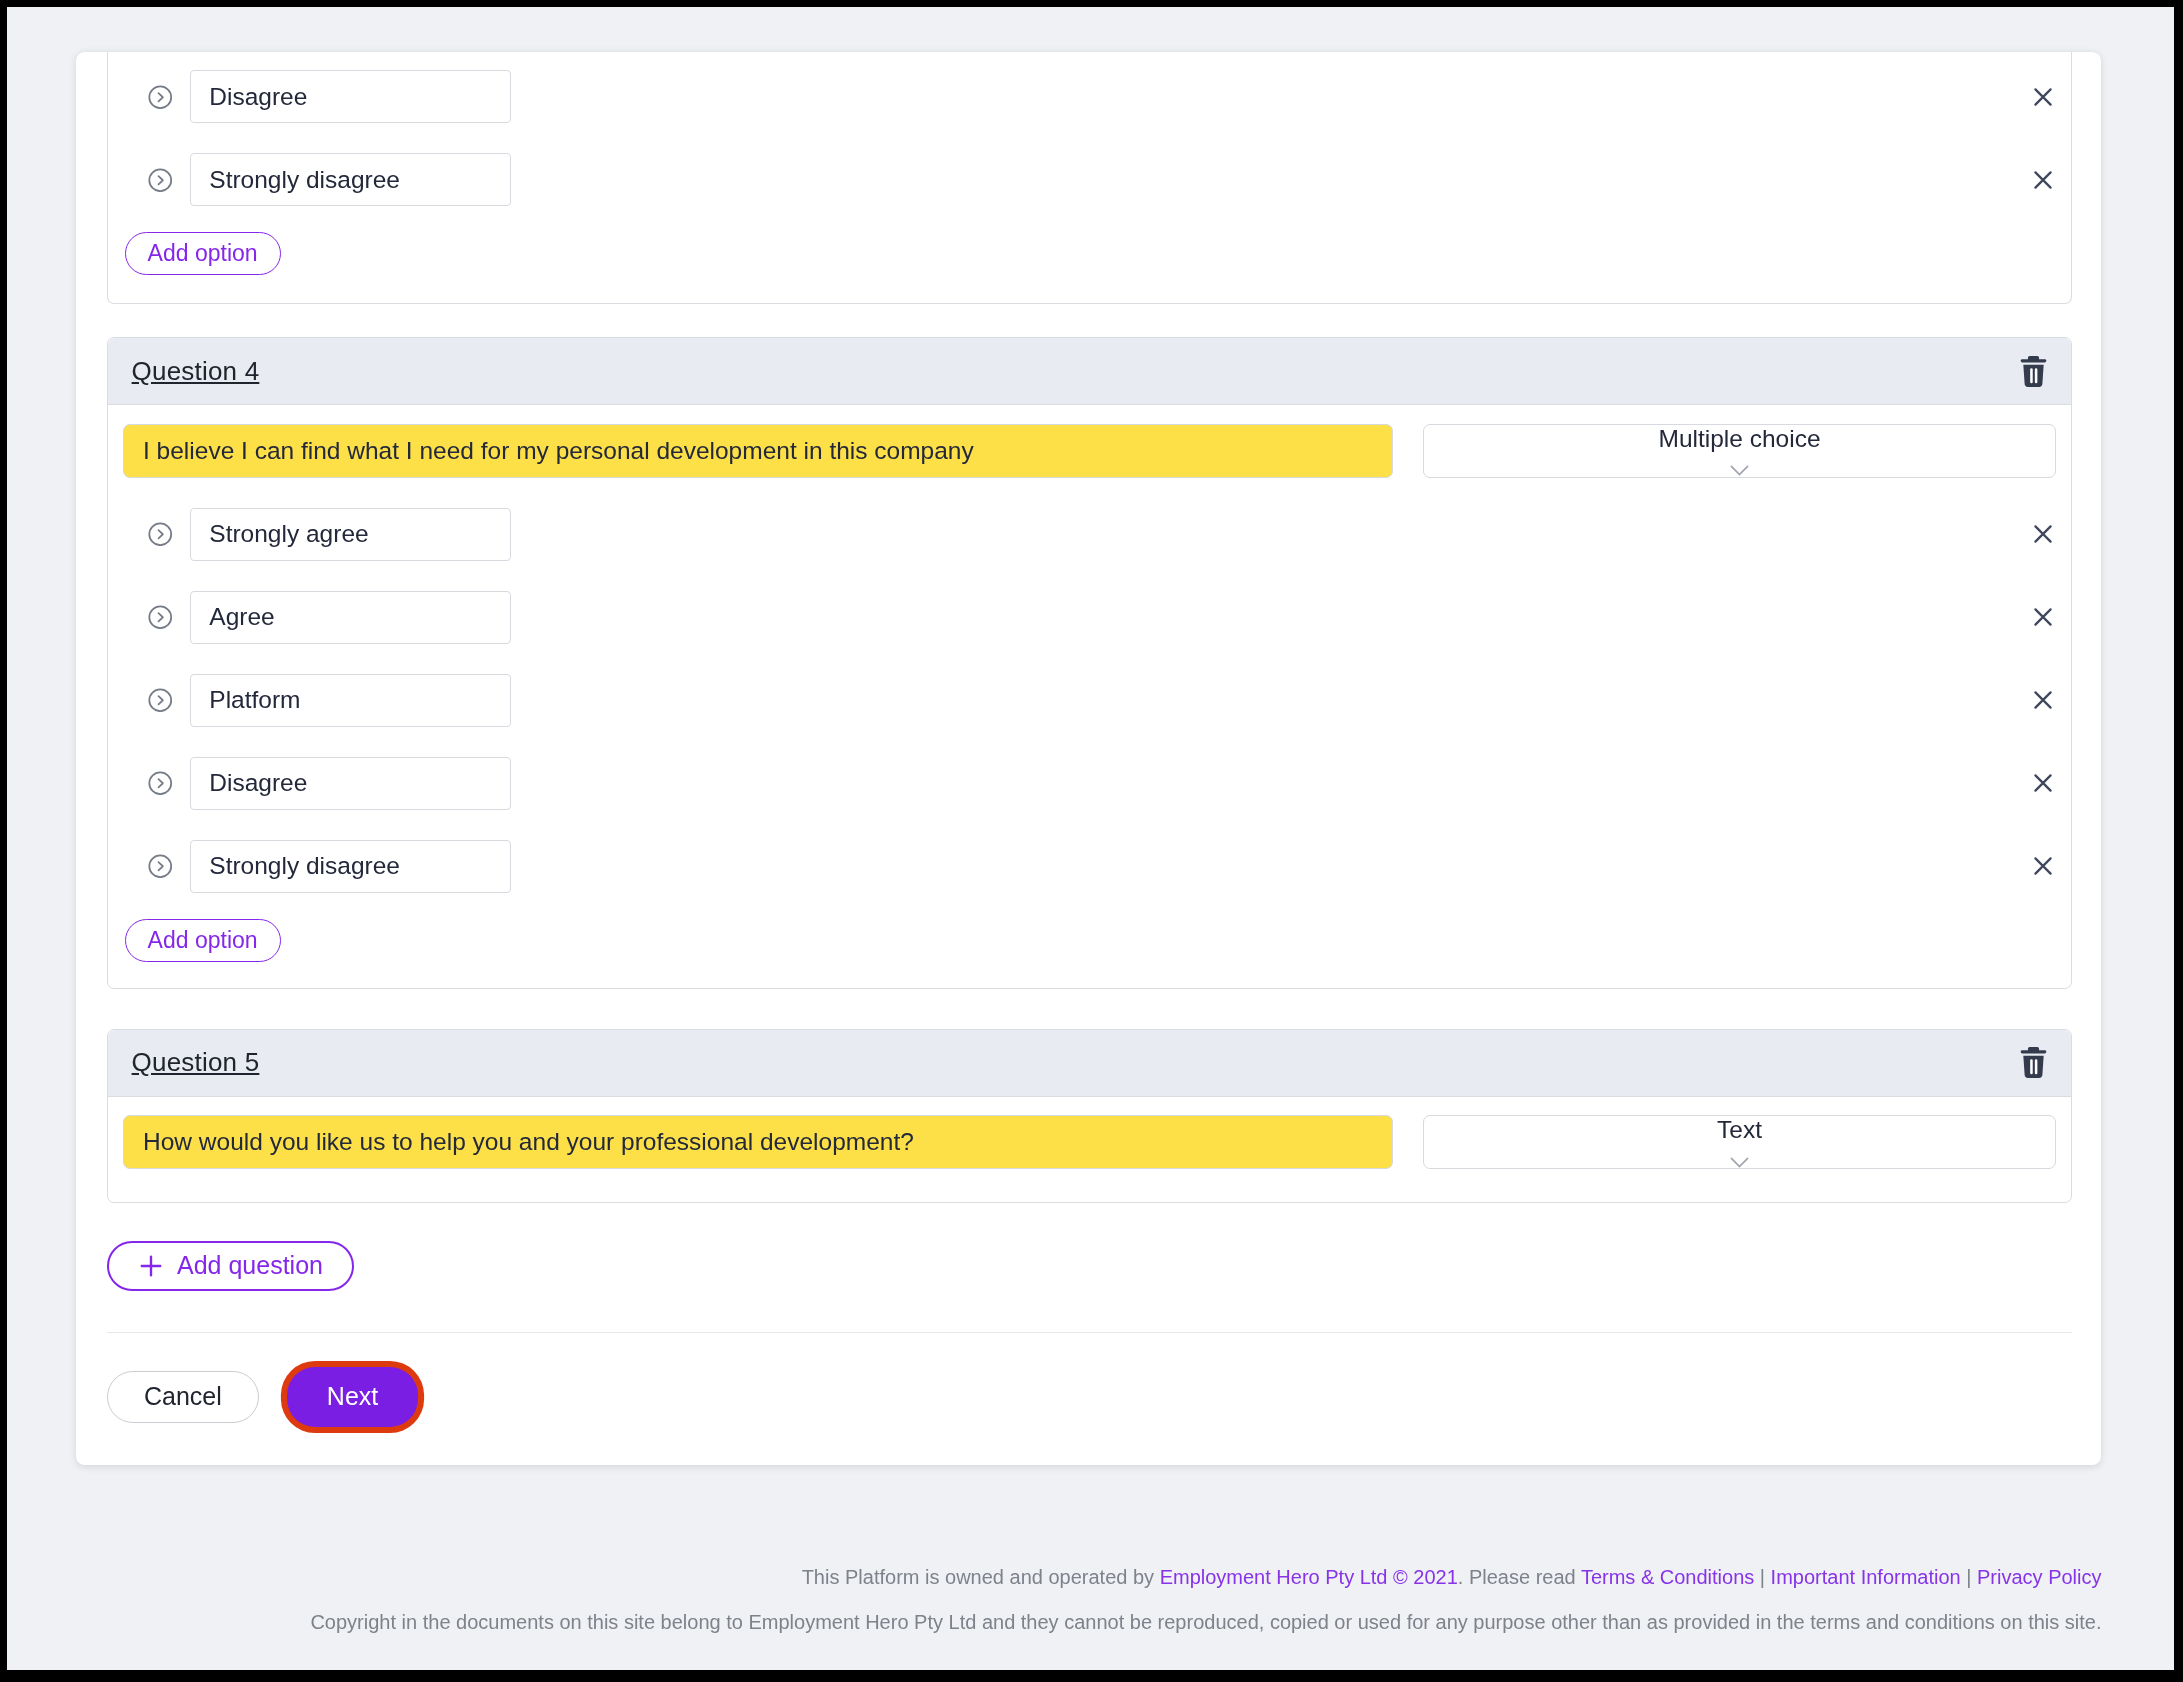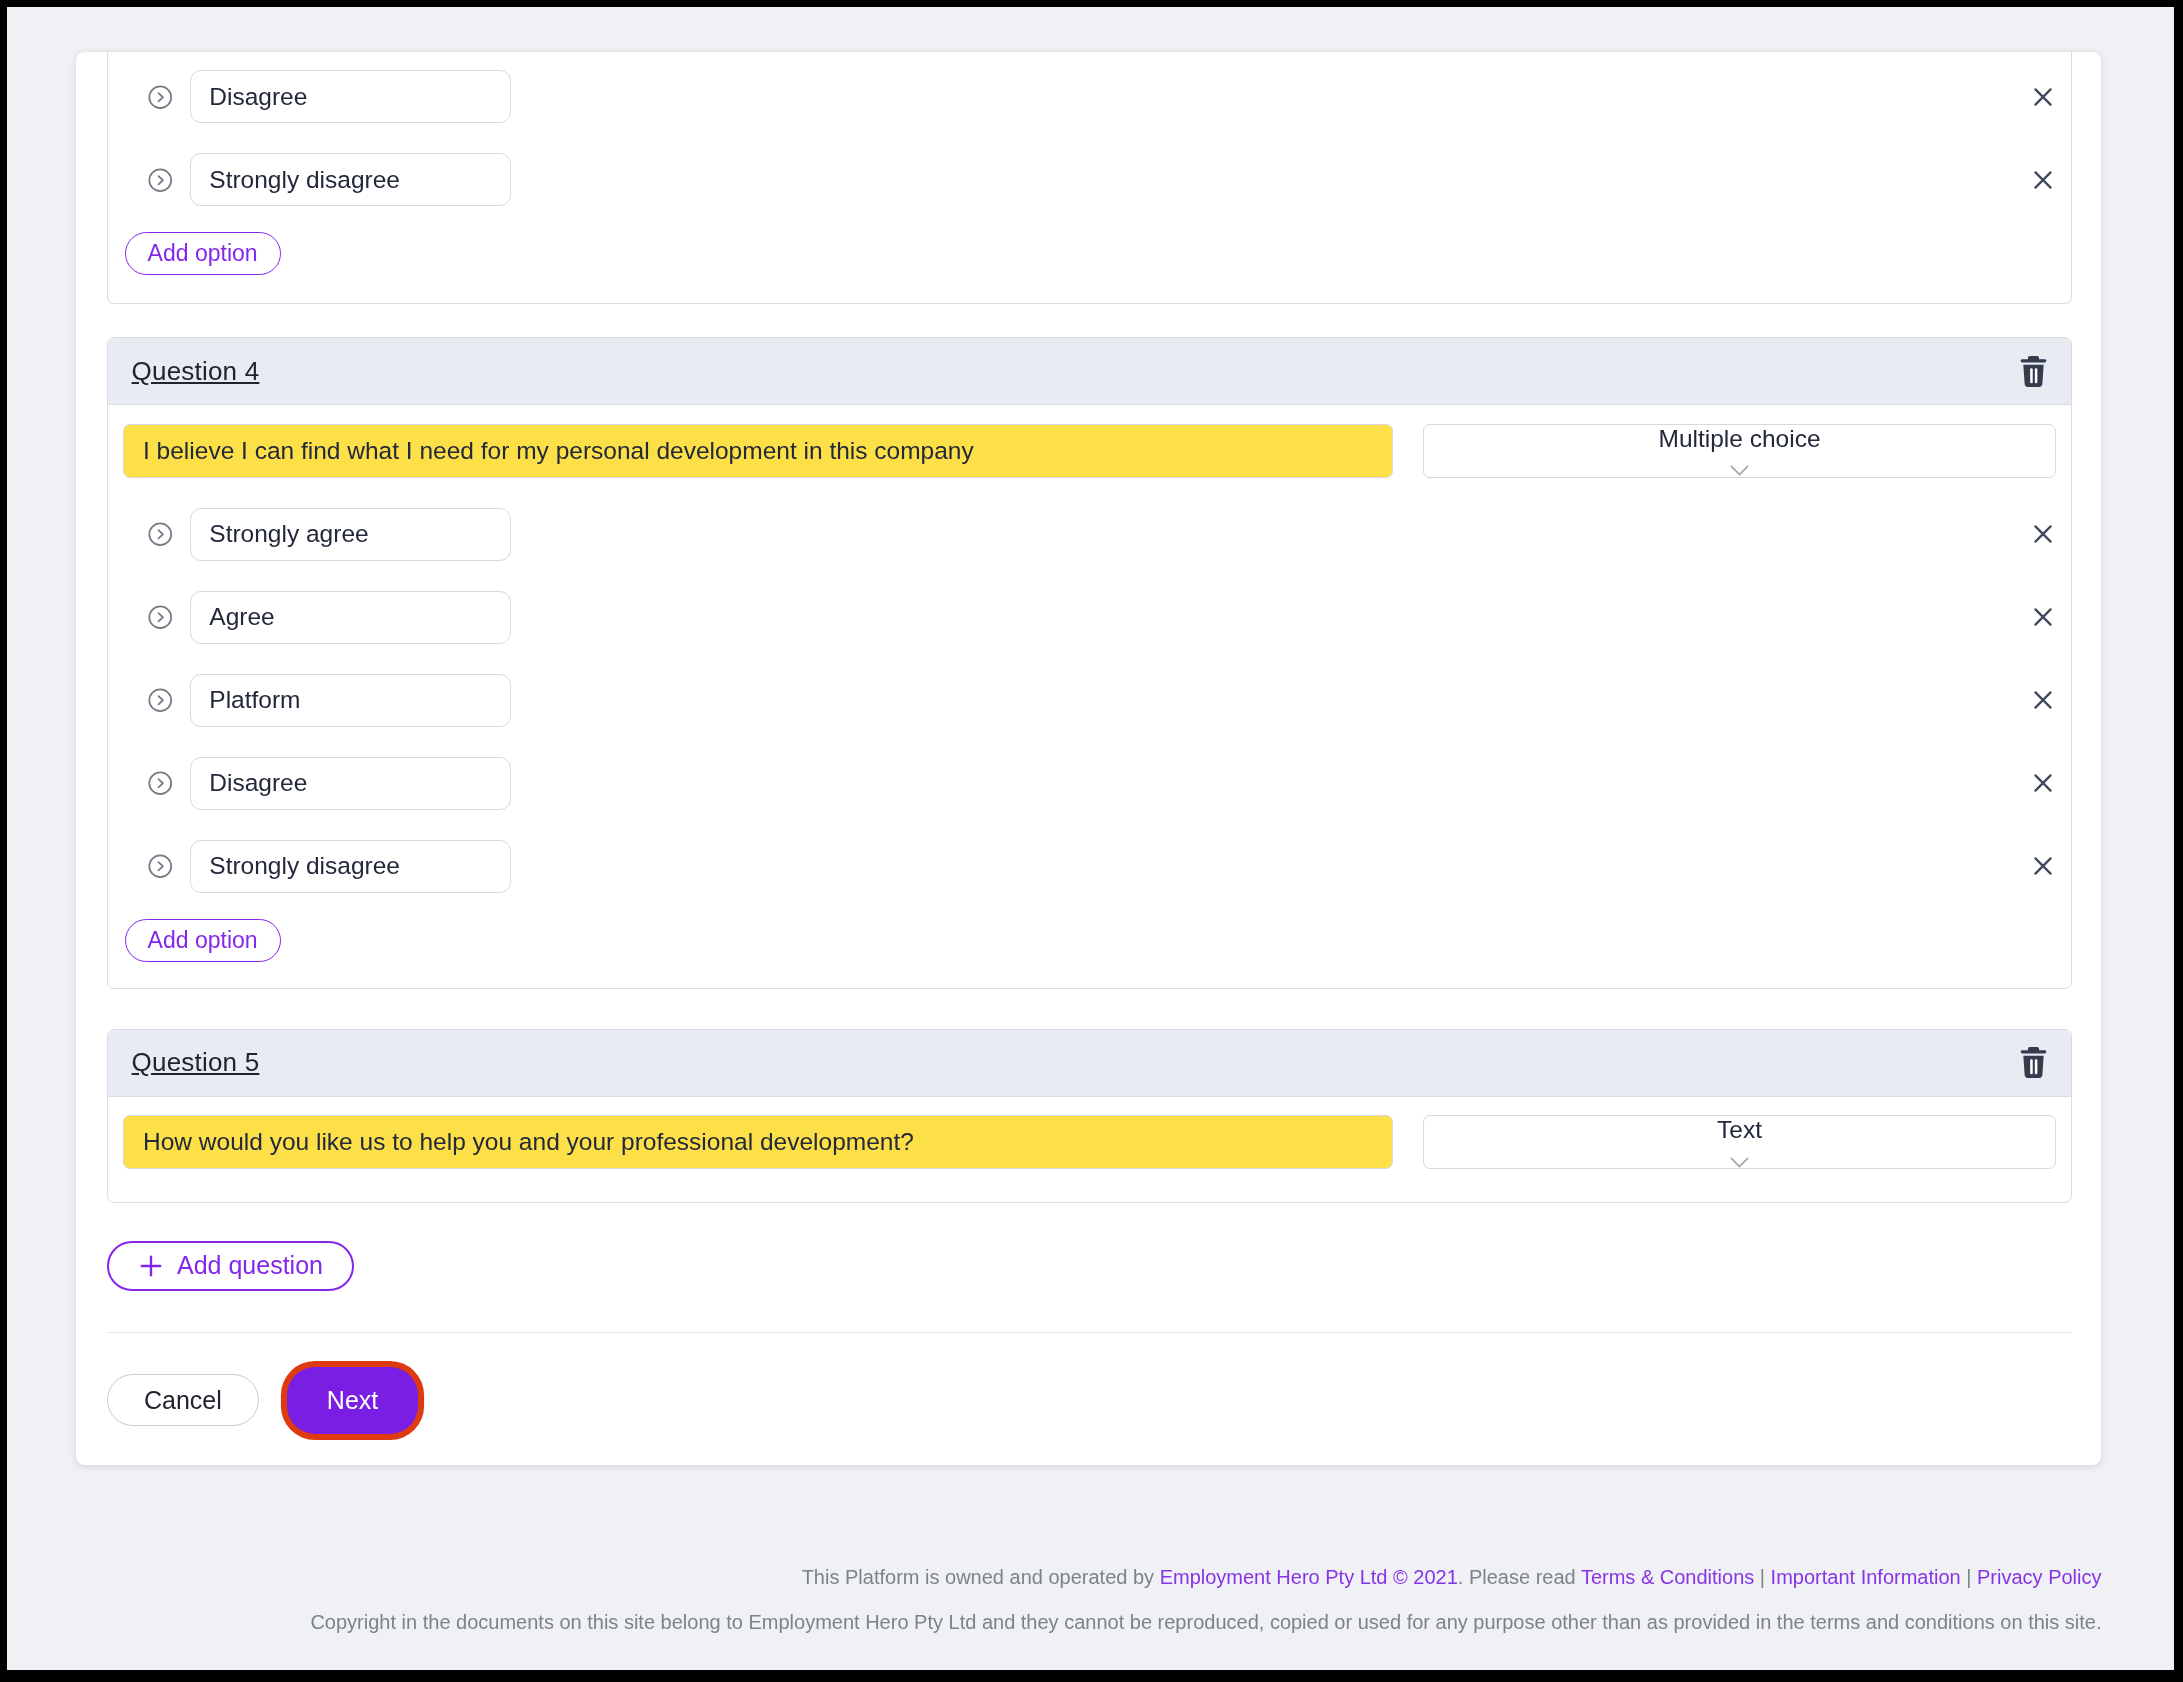--- a/index.html
+++ b/index.html
@@ -54,21 +54,21 @@
     width:633px;height:54px;
     border:1.3px solid #d6d9de;border-radius:7px;
     display:flex;align-items:center;justify-content:space-between;
     padding:0 28px;font-size:24.5px;color:#23283a;background:#fff;cursor:pointer;flex-direction:column;
   }
   .option-row{display:flex;align-items:center;padding:0 15px 0 40px;margin-top:30px;}
   .card.clipped .option-row:first-child{margin-top:0;}
   .opt-icon{width:24.5px;height:24.5px;margin-right:17.5px;flex:none;display:flex;}
   .option-input{
     width:321px;height:53px;
-    border:1.3px solid #d6d9de;border-radius:11px;
+    border:1.3px solid #d6d9de;border-radius:4px;
     display:flex;align-items:center;
     padding:0 18.3px;font-size:24.5px;color:#23283a;background:#fff;
   }
   .opt-close{margin-left:auto;width:27px;height:27px;display:flex;align-items:center;justify-content:center;cursor:pointer;}
   .pill-outline{
     display:inline-flex;align-items:center;justify-content:center;
     background:#fff;border:1.7px solid #8527ea;color:#8527ea;
     border-radius:23px;cursor:pointer;
     font-family:"Liberation Sans", sans-serif;
   }
@@ -76,21 +76,21 @@
   .card.q-card{padding-bottom:26px;}
   .add-question{height:50px;padding:0 29px;font-size:25px;margin-top:38px;border-width:2.2px;border-radius:26px;gap:13px;}
   .divider{margin-top:41px;border:none;border-top:1.7px solid #e5e7ea;width:100%;}
   .actions{margin-top:34px;display:flex;align-items:center;gap:28px;}
   .btn-cancel{
     height:52px;padding:0 36px;border:1.7px solid #caccd2;border-radius:27px;
     background:#fff;font-size:25px;color:#20242e;cursor:pointer;
     font-family:"Liberation Sans", sans-serif;
   }
   .btn-next{
-    height:67px;padding:0 40px;border:none;border-radius:28px;
+    height:60px;padding:0 40px;border:none;border-radius:28px;
     background:#7b1ee3;color:#ffffff;font-size:25px;cursor:pointer;
     box-shadow:0 0 0 6.1px #de3a10;margin-right:7px;
     font-family:"Liberation Sans", sans-serif;
   }
   .footer{
     position:absolute;right:72px;top:1560px;
     text-align:right;font-size:20px;color:#7d828b;line-height:21px;
     width:1834px;
   }
   .footer a{color:#8733e8;text-decoration:none;cursor:pointer;}

